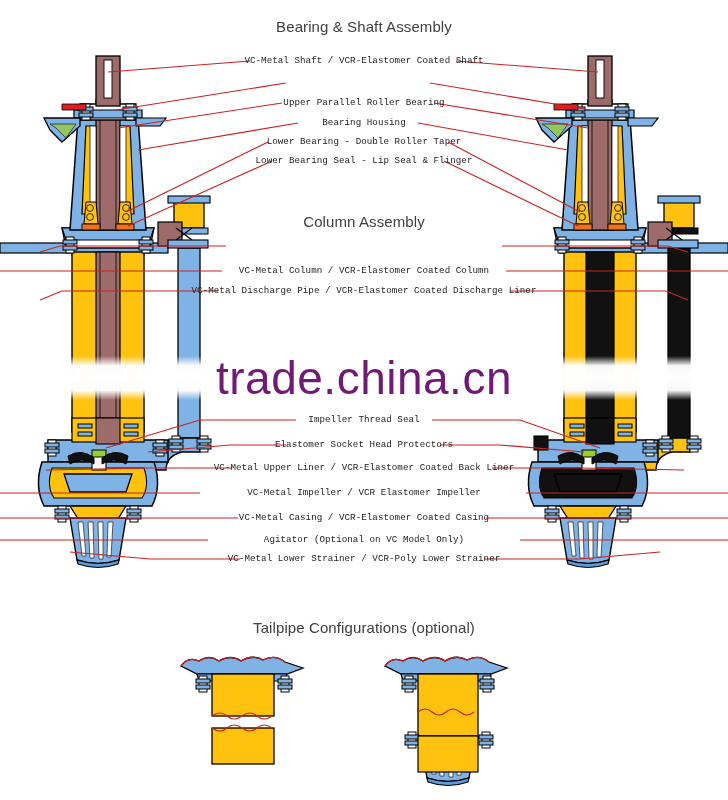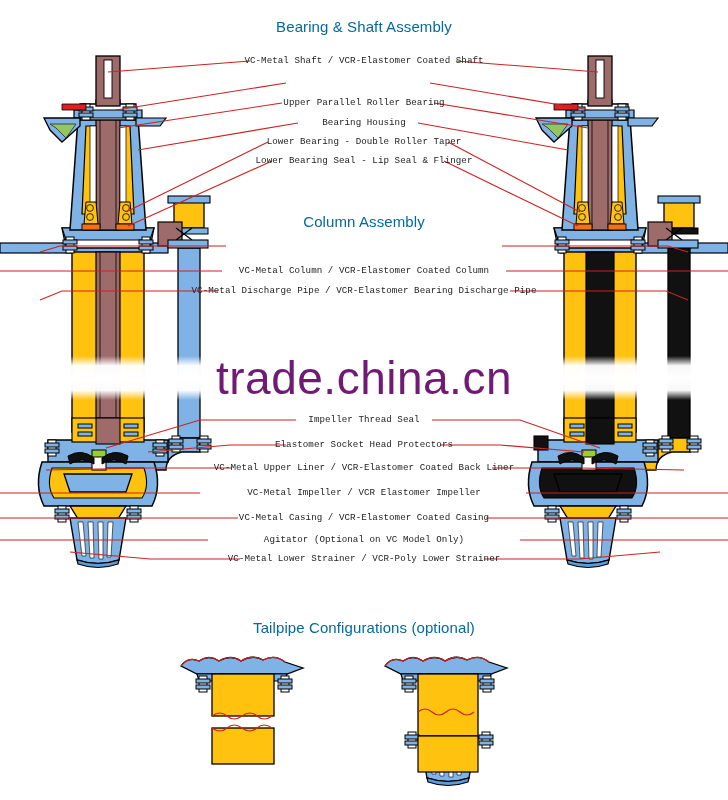--- a/index.html
+++ b/index.html
@@ -17,21 +17,21 @@
   }
   #art{position:absolute;left:0;top:0;width:728px;height:800px;}
 
   
   .section-title{
     position:absolute;
     width:100%;
     left:0;
     text-align:center;
     font-size:15px;
-    color:#0369a1;
+    color:#404040;
     letter-spacing:.1px;
     white-space:nowrap;
   }
   .callout{
     position:absolute;
     width:100%;
     left:0;
     text-align:center;
     font-size:9.2px;
     color:#222222;
@@ -356,21 +356,21 @@
   <div class="section-title" style="top:213px">Column Assembly</div>
   <div class="section-title" style="top:619px">Tailpipe Configurations (optional)</div>
 
   <div class="callout" style="top:55px">VC-Metal Shaft / VCR-Elastomer Coated Shaft</div>
   <div class="callout" style="top:97px">Upper Parallel Roller Bearing</div>
   <div class="callout" style="top:117px">Bearing Housing</div>
   <div class="callout" style="top:136px">Lower Bearing - Double Roller Taper</div>
   <div class="callout" style="top:155px">Lower Bearing Seal - Lip Seal &amp; Flinger</div>
 
   <div class="callout" style="top:265px">VC-Metal Column / VCR-Elastomer Coated Column</div>
-  <div class="callout" style="top:285px">VC-Metal Discharge Pipe / VCR-Elastomer Bearing Discharge Pipe</div>
+  <div class="callout" style="top:285px">VC-Metal Discharge Pipe / VCR-Elastomer Coated Discharge Liner</div>
 
   <div class="callout" style="top:414px">Impeller Thread Seal</div>
   <div class="callout" style="top:439px">Elastomer Socket Head Protectors</div>
   <div class="callout" style="top:462px">VC-Metal Upper Liner / VCR-Elastomer Coated Back Liner</div>
   <div class="callout" style="top:487px">VC-Metal Impeller / VCR Elastomer Impeller</div>
   <div class="callout" style="top:512px">VC-Metal Casing / VCR-Elastomer Coated Casing</div>
   <div class="callout" style="top:534px">Agitator (Optional on VC Model Only)</div>
   <div class="callout" style="top:553px">VC-Metal Lower Strainer / VCR-Poly Lower Strainer</div>
 
 </div>

